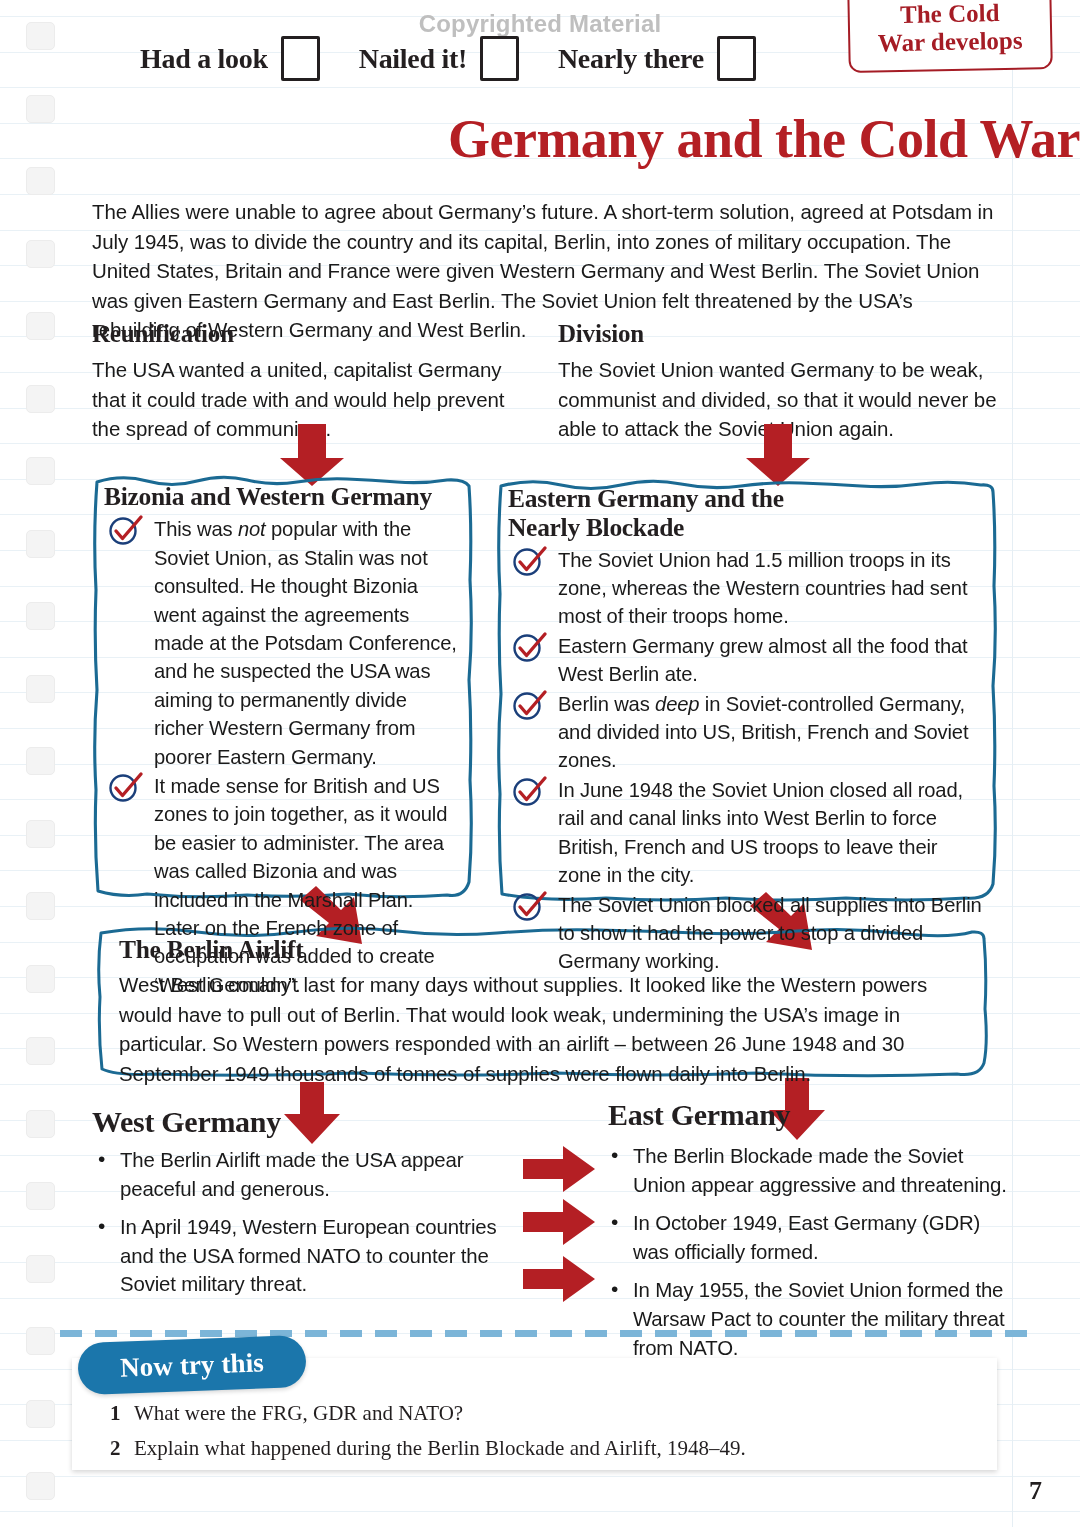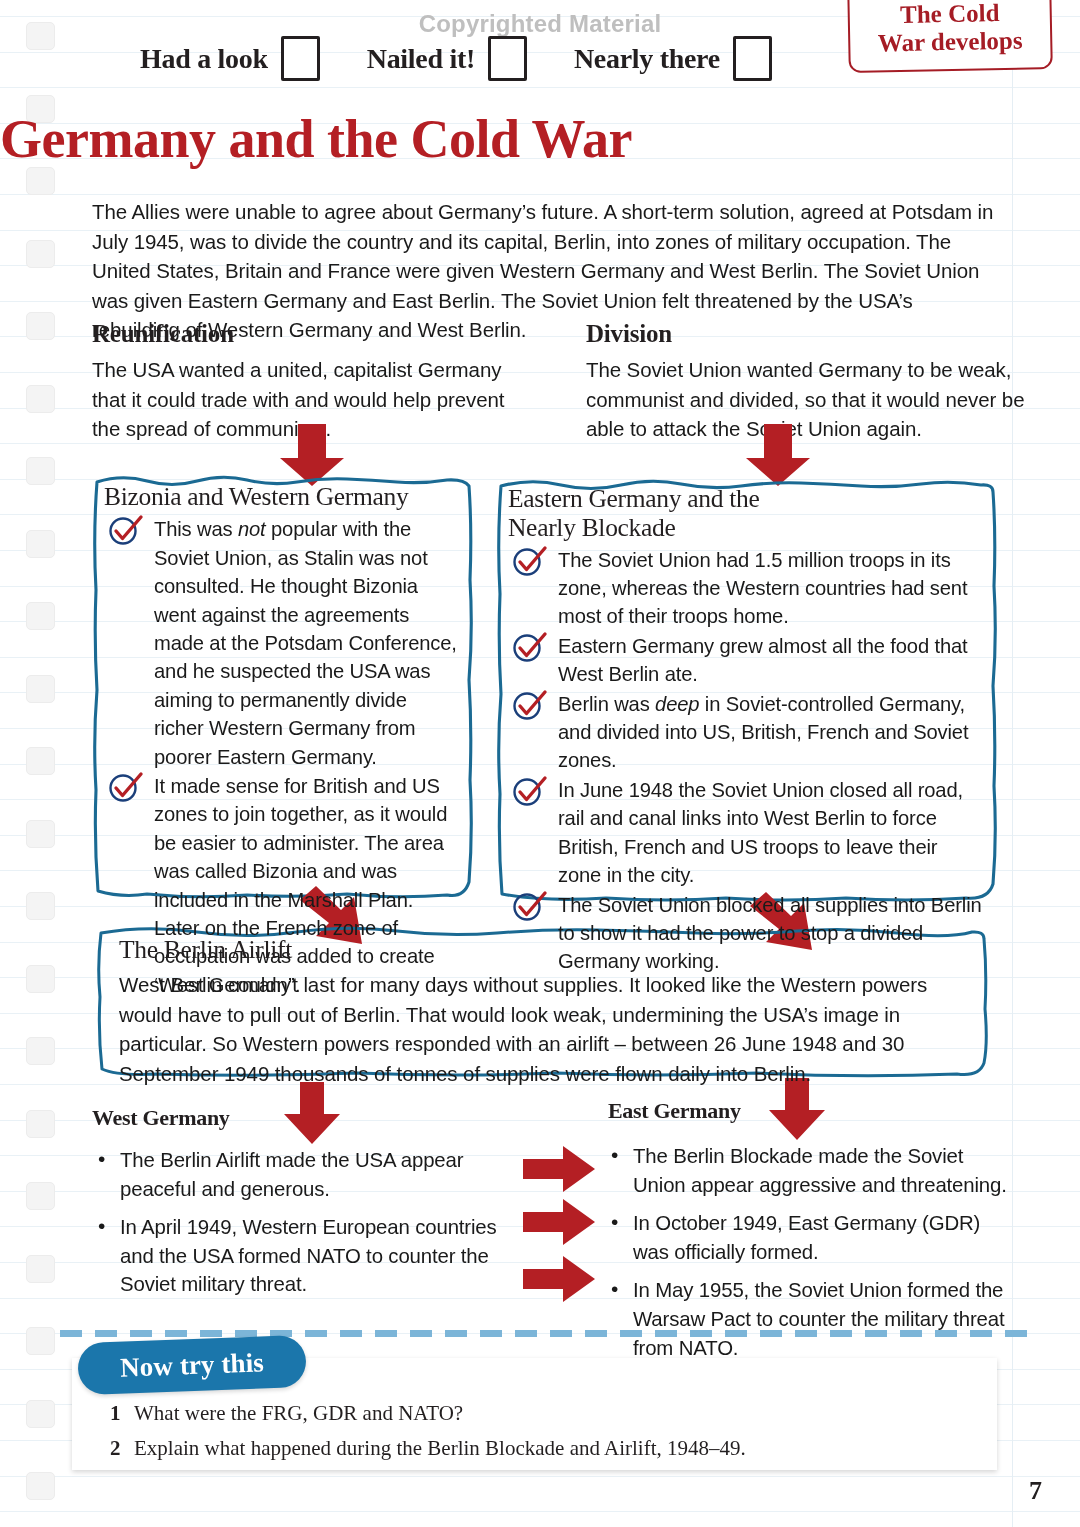--- a/index.html
+++ b/index.html
@@ -31,87 +31,87 @@
   }
   .page-wrap{position:relative;z-index:2;width:1080px;height:1482px;}
 
   
   .copyright{
     position:absolute;left:0;top:10px;width:1080px;text-align:center;
     font-family:"Liberation Sans", sans-serif;font-weight:bold;
     font-size:24px;color:#bfbfbf;letter-spacing:.2px;
   }
   .progress-row{
-    position:absolute;left:140px;top:36px;display:flex;align-items:center;gap:9px;
+    position:absolute;left:140px;top:36px;display:flex;align-items:center;gap:1px;
   }
   .progress-item{display:flex;align-items:center;margin-right:38px;}
   .progress-item .lbl{
     font-family:"Liberation Serif", serif;font-weight:bold;font-size:28px;
     color:#231f20;margin-right:13px;white-space:nowrap;letter-spacing:-.3px;
   }
   .progress-item .box{
     width:33px;height:39px;border:3px solid #231f20;background:#fff;border-radius:2px;
   }
   .topic-tab{
     position:absolute;left:848px;top:-16px;width:200px;height:83px;
     border:2.5px solid #a51c25;border-radius:12px;background:#fff;
     display:flex;align-items:center;justify-content:center;
     transform:rotate(-1.1deg);
   }
   .topic-tab .t{
     font-family:"Liberation Serif", serif;font-weight:bold;font-size:25px;
     color:#a51c25;line-height:1.12;text-align:center;
   }
   .page-title{
-    position:absolute;left:0;top:108px;width:1080px;text-align:left;
+    position:absolute;left:0;top:108px;width:1080px;text-align:right;
     font-family:"Liberation Serif", serif;font-weight:bold;
     font-size:54px;color:#b41f24;letter-spacing:-0.5px;
   }
 
   
   .intro{
     position:absolute;left:92px;top:197px;width:906px;
     font-size:20.5px;line-height:29.6px;color:#1a1a1a;letter-spacing:-.1px;
   }
   .colhead{
     font-family:"Liberation Serif", serif;font-weight:bold;font-size:25px;
     color:#231f20;letter-spacing:-.2px;
   }
   .sub-reunification{position:absolute;left:92px;top:320px;width:430px;}
-  .sub-division{position:absolute;left:558px;top:320px;width:440px;margin-left:28px;}
+  .sub-division{position:absolute;left:558px;top:320px;width:440px;}
   .subtxt{
     font-size:20.5px;line-height:29.6px;color:#1a1a1a;margin-top:7px;letter-spacing:-.1px;
   }
 
   
   .wavybox{position:absolute;}
   .wavybox svg{position:absolute;left:0;top:0;overflow:visible;}
   .wavybox .inner{position:relative;z-index:2;}
   .boxhead{
-    font-family:"Liberation Serif", serif;font-weight:normal;font-size:25.5px;
+    font-family:"Liberation Serif", serif;font-weight:bold;font-size:25.5px;
     color:#231f20;letter-spacing:-.3px;line-height:1.15;
   }
   ul.ticks{list-style:none;margin:4px 0 0 0;padding:0;}
   ul.ticks li{
     position:relative;padding-left:50px;margin-bottom:1px;
     font-size:20.2px;line-height:28.4px;color:#1a1a1a;letter-spacing:-.15px;
   }
   .tick-icon{position:absolute;left:4px;top:1px;width:40px;height:30px;}
   .bizlist li{font-size:20.6px;line-height:29.2px;}
   em{font-style:italic;}
 
   
   .airlift-txt{
     font-size:20.5px;line-height:29.4px;color:#1a1a1a;margin-top:6px;letter-spacing:-.1px;
   }
 
   
   .wg-head{position:absolute;left:92px;top:1105px;}
   .eg-head{position:absolute;left:608px;top:1098px;}
-  .bot-head{font-family:"Liberation Serif", serif;font-weight:bold;font-size:22px;color:#231f20;letter-spacing:-.3px;}
+  .bot-head{font-family:"Liberation Serif", serif;font-weight:bold;font-size:30px;color:#231f20;letter-spacing:-.3px;}
   ul.dots{list-style:none;margin:0;padding:0;}
   ul.dots li{
     position:relative;padding-left:25px;margin-bottom:10px;
     font-size:20.4px;line-height:28.6px;color:#1a1a1a;letter-spacing:-.15px;
   }
   ul.dots li:before{
     content:"•";position:absolute;left:3px;top:-1px;font-size:21px;color:#1a1a1a;
   }
   .wg-list{position:absolute;left:95px;top:1146px;width:420px;}
   .eg-list{position:absolute;left:608px;top:1142px;width:412px;}

